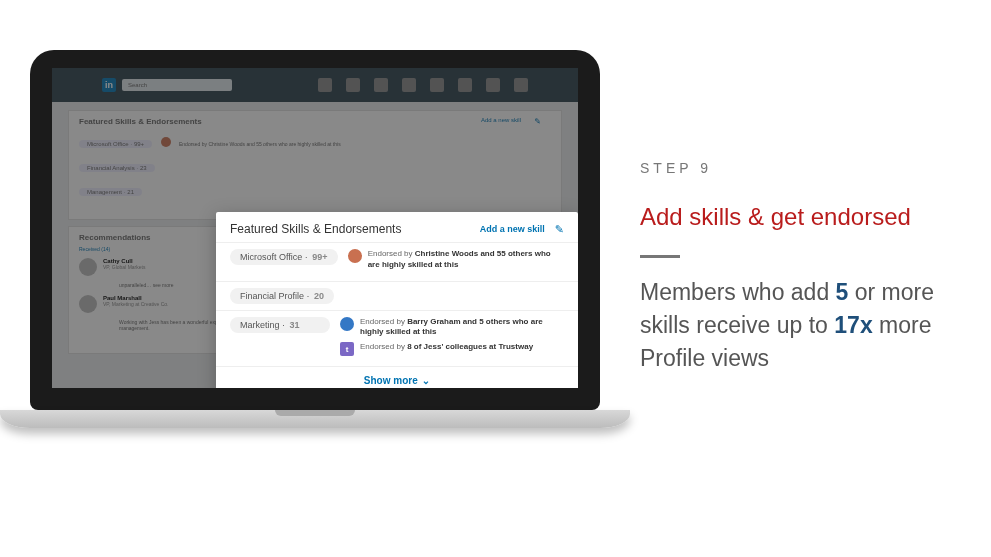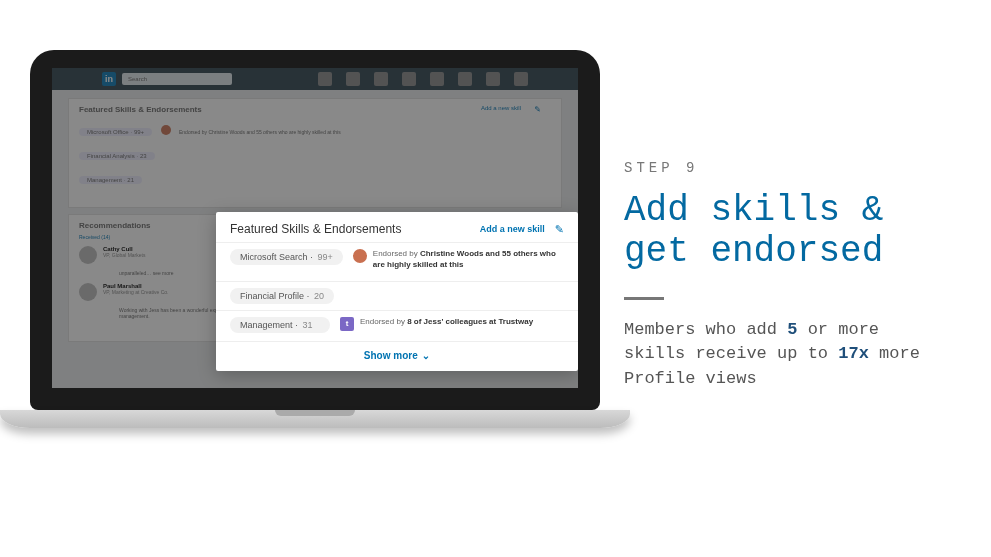--- a/index.html
+++ b/index.html
@@ -9,21 +9,21 @@
 
 
 .laptop { position: absolute; left: 30px; top: 50px; width: 570px; }
 .screen-bezel { background: #1b1b1b; border-radius: 24px 24px 8px 8px; padding: 18px 22px 22px 22px; }
 .screen { width: 526px; height: 320px; background: #e9ebee; position: relative; overflow: hidden; }
 
 
 .dim-wrap { position: absolute; inset: 0; }
 .dim-overlay { position: absolute; inset: 0; background: rgba(40,40,40,0.55); z-index: 5; pointer-events:none; }
 
-.topbar { background: #283e4a; height: 22px; display:flex; align-items:center; padding:0 50px; gap:6px; }
+.topbar { background: #283e4a; height: 34px; display:flex; align-items:center; padding:0 50px; gap:6px; }
 .logo { width:14px; height:14px; background:#0077b5; color:#fff; font-size:9px; font-weight:700; display:flex; align-items:center; justify-content:center; border-radius:2px; }
 .search { background:#e1e9ee; height:12px; width:110px; border-radius:2px; font-size:6px; padding-left:6px; color:#666; display:flex; align-items:center; }
 .nav-icons { margin-left:auto; display:flex; gap:14px; }
 .nav-icon { width:14px; height:14px; background:#888; border-radius:2px; }
 
 .bg-card { background:#fff; margin:8px 16px 6px 16px; padding:6px 10px; border:1px solid #ddd; position:relative; }
 .bg-title { font-size:8px; font-weight:600; color:#666; }
 .bg-add { position:absolute; right:40px; top:6px; font-size:6px; color:#0073b1; }
 .bg-pencil { position:absolute; right:20px; top:6px; color:#0073b1; font-size:8px; }
 .bg-pill { display:inline-block; background:#eef; border-radius:10px; padding:1px 8px; font-size:6px; color:#666; margin:4px 4px 0 0; }
@@ -42,42 +42,42 @@
 
 .modal { position:absolute; left:164px; top:144px; width:362px; background:#fff; border-radius:2px; z-index:10; box-shadow:0 4px 18px rgba(0,0,0,0.25); }
 .modal-head { display:flex; align-items:center; padding:10px 14px 6px 14px; }
 .modal-title { font-size:12px; font-weight:400; color:#333; }
 .modal-add { margin-left:auto; font-size:9px; color:#0073b1; font-weight:600; cursor:pointer; }
 .modal-pencil { color:#0073b1; margin-left:10px; font-size:11px; cursor:pointer; }
 
 .skill-row { display:flex; padding:6px 14px 6px 14px; gap:10px; align-items:flex-start; border-top:1px solid #eee; }
 .skill-row:first-of-type { border-top:none; }
 .pill { background:#f1f1f1; border-radius:12px; padding:3px 10px; font-size:9px; color:#555; white-space:nowrap; flex-shrink:0; min-width:100px; text-align:left; }
-.pill-count { color:#888; margin-left:2px; }
+.pill-count { color:#888; margin-left:2px;font-weight:bold; }
 .endorse-col { flex:1; }
 .e-line { display:flex; gap:6px; align-items:flex-start; margin-bottom:4px; }
 .e-av { width:14px; height:14px; border-radius:50%; background:#c97050; flex-shrink:0; position:relative; }
 .e-av.blue { background:#3478c5; }
 .e-badge { width:14px; height:14px; background:#7b68c5; border-radius:2px; flex-shrink:0; display:flex; align-items:center; justify-content:center; color:#fff; font-size:8px; font-weight:700; }
 .e-text { font-size:8px; color:#666; line-height:1.35; }
 .e-text b { color:#333; font-weight:700; }
 
 .show-more { text-align:center; padding:8px 0 10px 0; font-size:10px; color:#0073b1; font-weight:600; cursor:pointer; border-top:1px solid #eee; }
 .chev { display:inline-block; margin-left:4px; }
 
 
 .base { height:18px; background:linear-gradient(#d8d8d8,#bcbcbc); border-radius:0 0 30px 30px / 0 0 14px 14px; margin:0 -30px; position:relative; box-shadow:0 6px 10px rgba(0,0,0,0.25); }
 .notch { position:absolute; left:50%; transform:translateX(-50%); top:0; width:80px; height:6px; background:#aaa; border-radius:0 0 8px 8px; }
 
 
-.right { position:absolute; left:624px; top:160px; width:320px;font-family:Liberation Mono, monospace; }
+.right { position:absolute; left:640px; top:160px; width:320px; }
 .step { font-size:14px; letter-spacing:4px; color:#777; font-weight:400; }
-.heading { font-size:36px; line-height:1.15; color:#0369a1; font-weight:400; margin-top:14px; }
+.heading { font-size:24px; line-height:1.15; color:#b91c1c; font-weight:400; margin-top:27px; }
 .rule { width:40px; height:3px; background:#777; margin:24px 0 18px 0; }
-.body { font-size:17px; line-height:1.45; color:#555;margin-top:16px; }
+.body { font-size:23px; line-height:1.45; color:#555;margin-top:16px; }
 .body b { color:#1f4f7a; font-weight:700; }
 </style>
 </head>
 <body>
 
 <div class="stage">
 
   <div class="laptop">
     <div class="screen-bezel">
       <div class="screen">
@@ -141,41 +141,45 @@
 
         <div class="modal">
           <div class="modal-head">
             <div class="modal-title">Featured Skills &amp; Endorsements</div>
             <div class="modal-add">Add a new skill</div>
             <div class="modal-pencil">✎</div>
           </div>
 
           <div class="skill-row">
             <div class="pill">
-              <span>Microsoft Search</span> · <span class="pill-count">99+</span>
+              <span>Microsoft Office</span> · <span class="pill-count">99+</span>
             </div>
             <div class="endorse-col">
               <div class="e-line">
                 <div class="e-av"></div>
                 <div class="e-text"><span>Endorsed by </span><b>Christine Woods and 55 others who are highly skilled at this</b></div>
               </div>
             </div>
           </div>
 
           <div class="skill-row">
             <div class="pill">
               <span>Financial Profile</span> · <span class="pill-count">20</span>
             </div>
           </div>
 
           <div class="skill-row">
             <div class="pill">
-              <span>Management</span> · <span class="pill-count">31</span>
+              <span>Marketing</span> · <span class="pill-count">31</span>
             </div>
             <div class="endorse-col">
+              <div class="e-line">
+                <div class="e-av blue"></div>
+                <div class="e-text"><span>Endorsed by </span><b>Barry Graham and 5 others who are highly skilled at this</b></div>
+              </div>
               <div class="e-line">
                 <div class="e-badge">t</div>
                 <div class="e-text"><span>Endorsed by </span><b>8 of Jess' colleagues at Trustway</b></div>
               </div>
             </div>
           </div>
 
           <div class="show-more">
             <span>Show more</span><span class="chev">⌄</span>
           </div>

